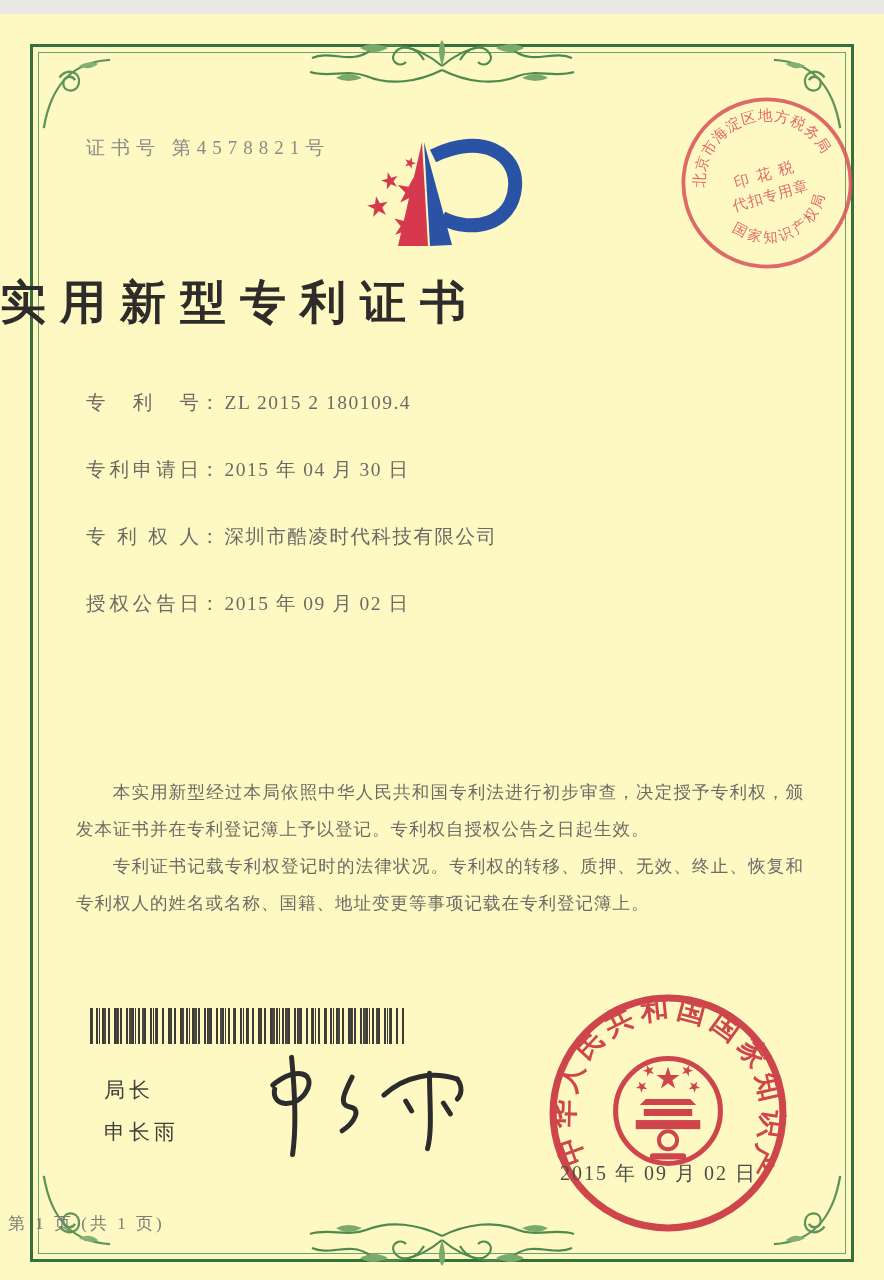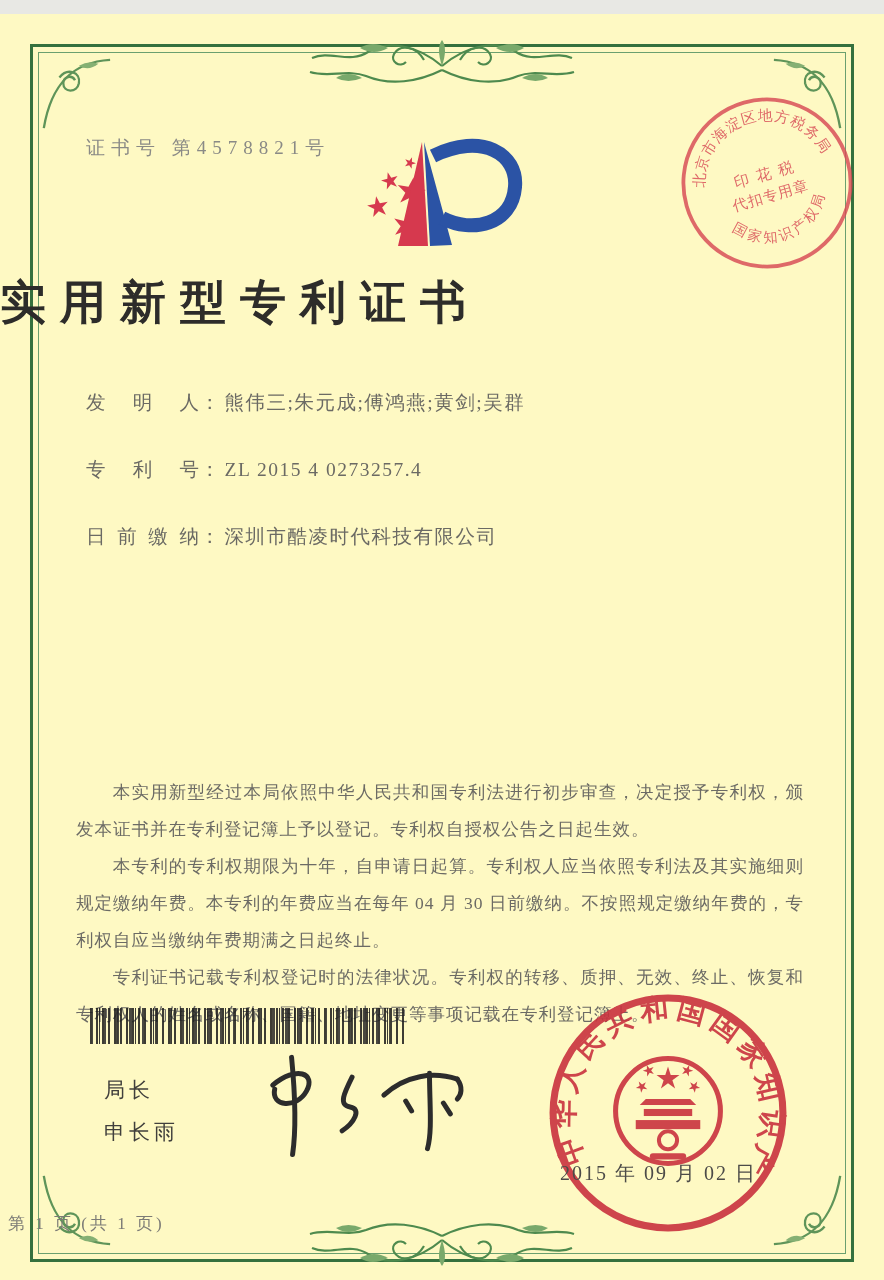--- a/index.html
+++ b/index.html
@@ -139,33 +139,35 @@
       </text>
       <text x="100" y="96" font-size="16" letter-spacing="2" text-anchor="middle">印 花 税</text>
       <text x="100" y="119" font-size="15.5" letter-spacing="1" text-anchor="middle">代扣专用章</text>
     </g>
   </svg>
 
   <div class="page-title">实用新型专利证书</div>
 
   <div class="fields">
     <div class="field-row">
-      <span class="f-label">发明人</span><span class="f-colon">：</span><span class="f-value">熊伟三;朱元成;傅鸿燕;黄剑;吴群</span>
-    </div>
-    <div class="field-row">
-      <span class="f-label">专利号</span><span class="f-colon">：</span><span class="f-value">ZL 2015 4 0273257.4</span>
-    </div>
-    <div class="field-row">
-      <span class="f-label">日前缴纳</span><span class="f-colon">：</span><span class="f-value">深圳市酷凌时代科技有限公司</span>
+      <span class="f-label">专利号</span><span class="f-colon">：</span><span class="f-value">ZL 2015 2 180109.4</span>
+    </div>
+    <div class="field-row">
+      <span class="f-label">专利申请日</span><span class="f-colon">：</span><span class="f-value">2015 年 04 月 30 日</span>
+    </div>
+    <div class="field-row">
+      <span class="f-label">专利权人</span><span class="f-colon">：</span><span class="f-value">深圳市酷凌时代科技有限公司</span>
+    </div>
+    <div class="field-row">
+      <span class="f-label">授权公告日</span><span class="f-colon">：</span><span class="f-value">2015 年 09 月 02 日</span>
     </div>
   </div>
 
   <div class="body-text">
     <p>本实用新型经过本局依照中华人民共和国专利法进行初步审查，决定授予专利权，颁发本证书并在专利登记簿上予以登记。专利权自授权公告之日起生效。</p>
-    <p>本专利的专利权期限为十年，自申请日起算。专利权人应当依照专利法及其实施细则规定缴纳年费。本专利的年费应当在每年 04 月 30 日前缴纳。不按照规定缴纳年费的，专利权自应当缴纳年费期满之日起终止。</p>
     <p>专利证书记载专利权登记时的法律状况。专利权的转移、质押、无效、终止、恢复和专利权人的姓名或名称、国籍、地址变更等事项记载在专利登记簿上。</p>
   </div>
 
   <div class="barcode"></div>
 
   <div class="director-title">局长</div>
   <div class="director-name">申长雨</div>
 
   <svg class="signature" viewBox="0 0 260 120">
     <g fill="none" stroke="#2c2c2c" stroke-width="5" stroke-linecap="round">

